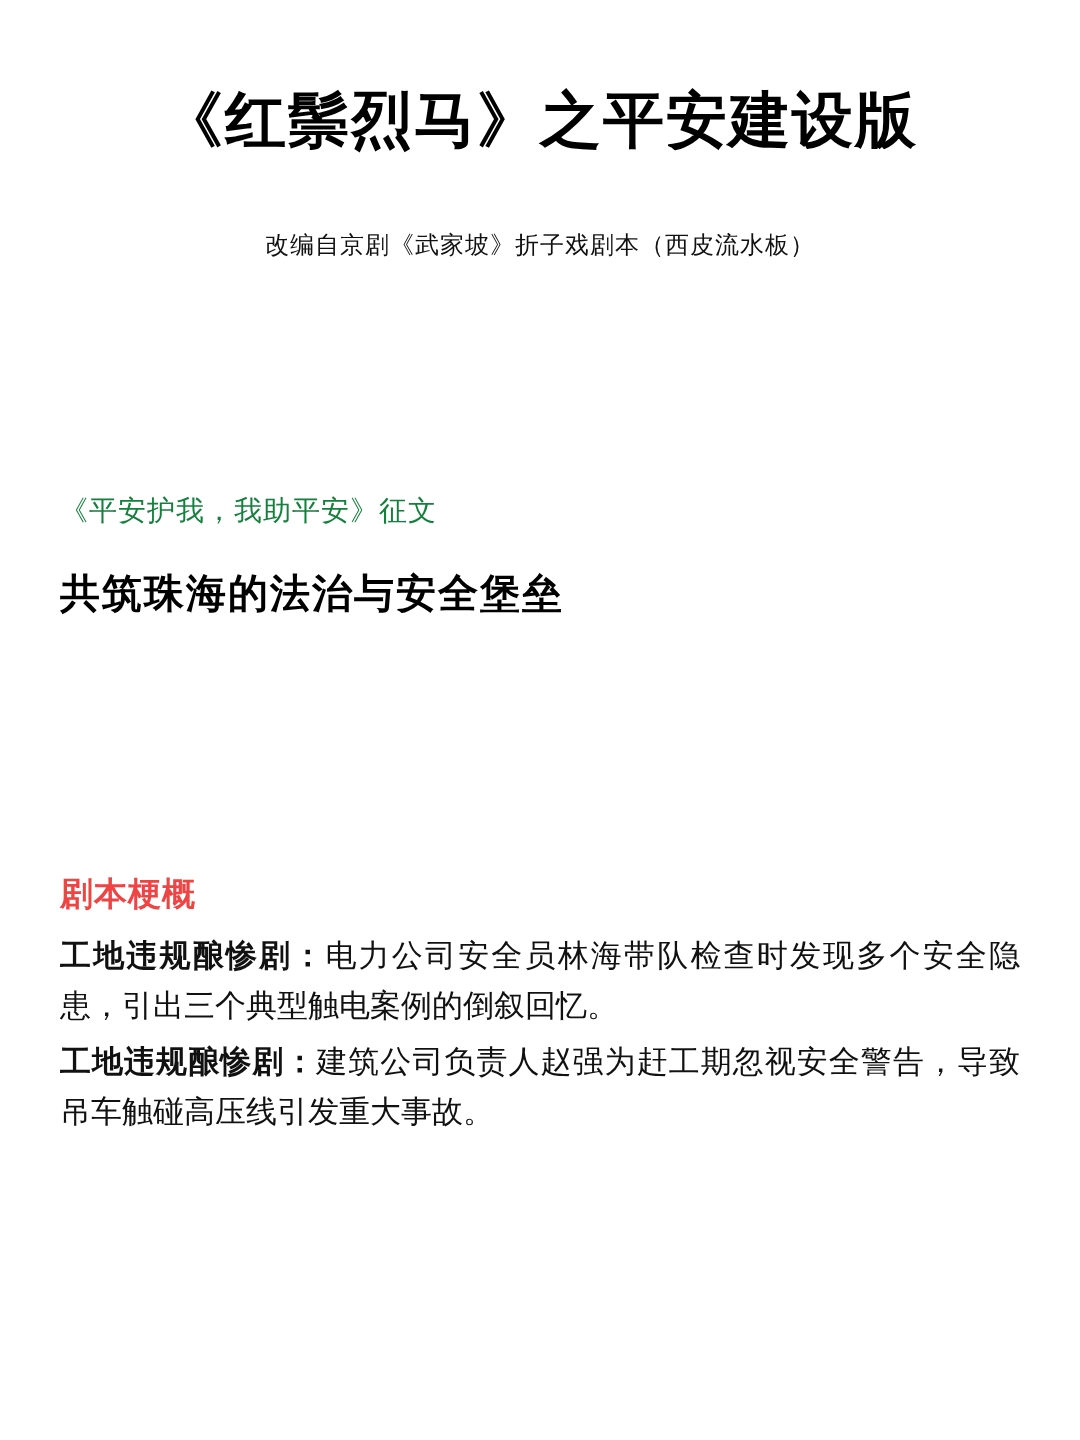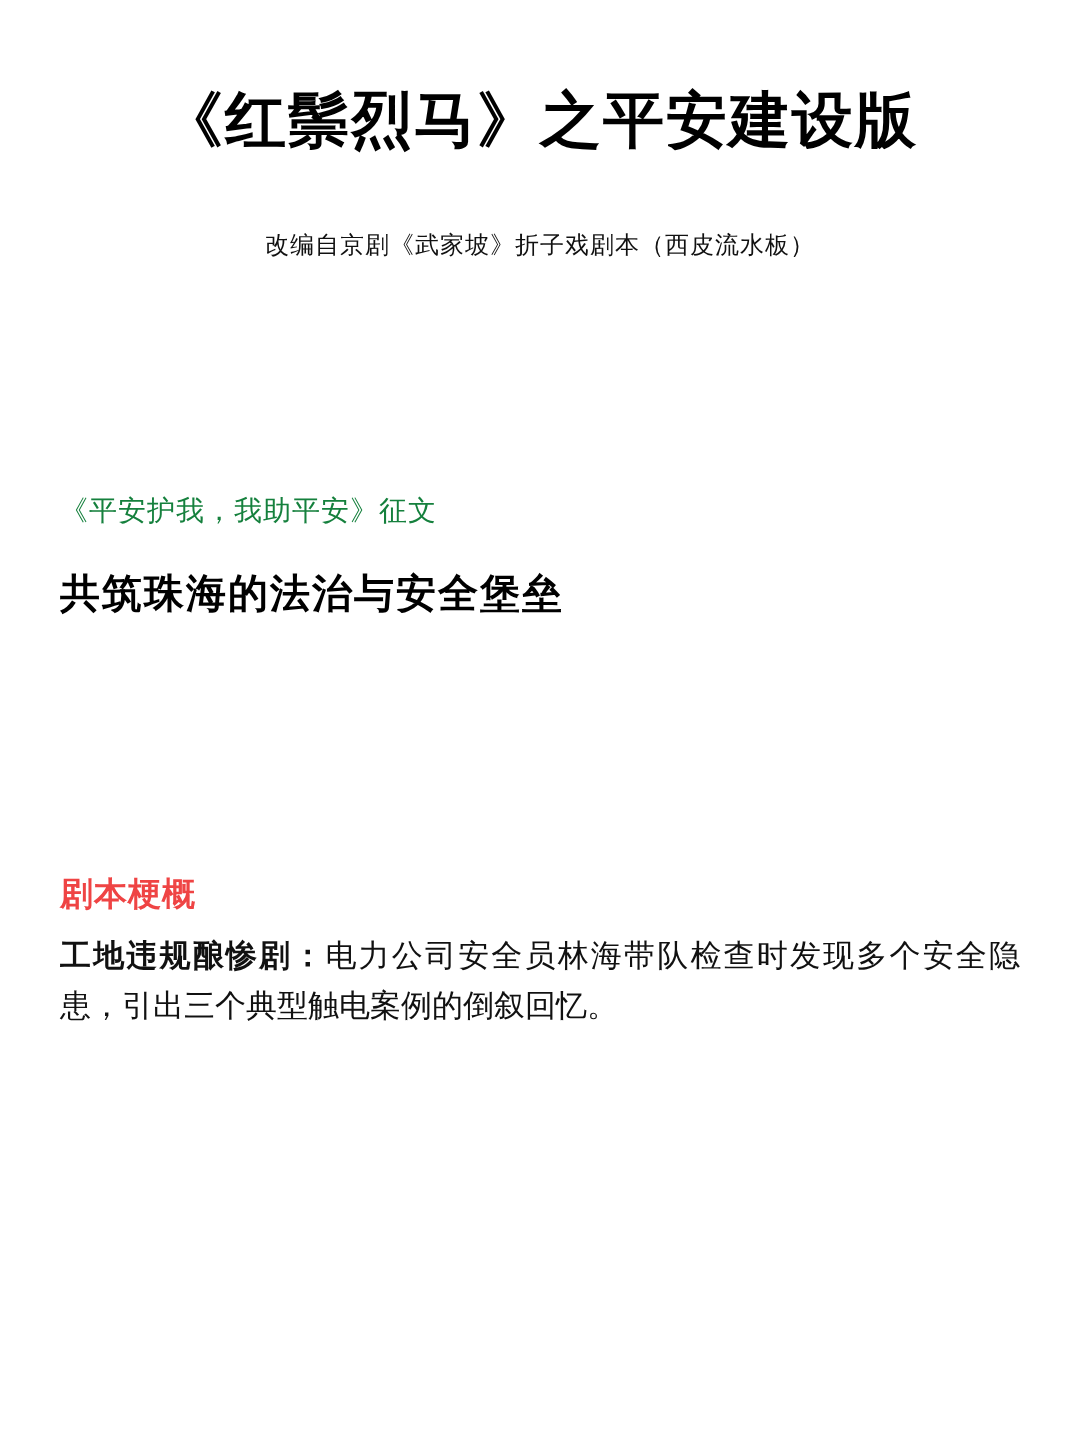--- a/index.html
+++ b/index.html
@@ -102,15 +102,18 @@
     <h2 class="essay-heading">共筑珠海的法治与安全堡垒</h2>
   </div>
 
   <div class="synopsis">
     <h3 class="synopsis-title">剧本梗概</h3>
 
     <p class="synopsis-item">
       <span class="lead">工地违规酿惨剧：</span><span>电力公司安全员林海带队检查时发现多个安全隐患，引出三个典型触电案例的倒叙回忆。</span>
     </p>
 
+    <p class="synopsis-item">
+      <span class="lead">工地违规酿惨剧：</span><span>建筑公司负责人赵强为赶工期忽视安全警告，导致吊车触碰高压线引发重大事故。</span>
+    </p>
   </div>
 
 </div>
 
 </body></html>

